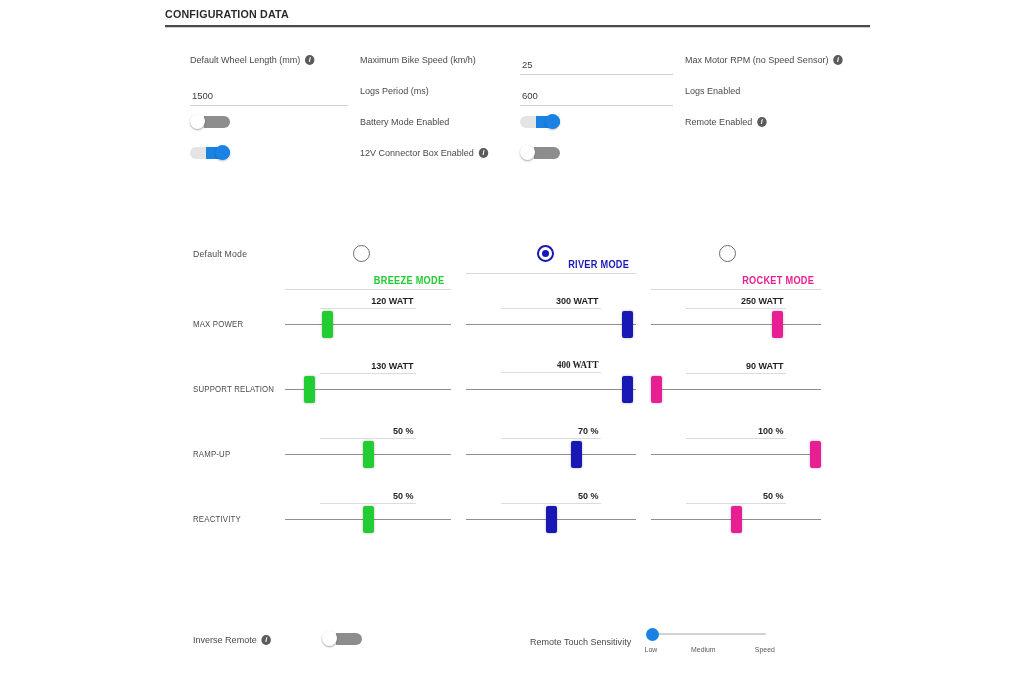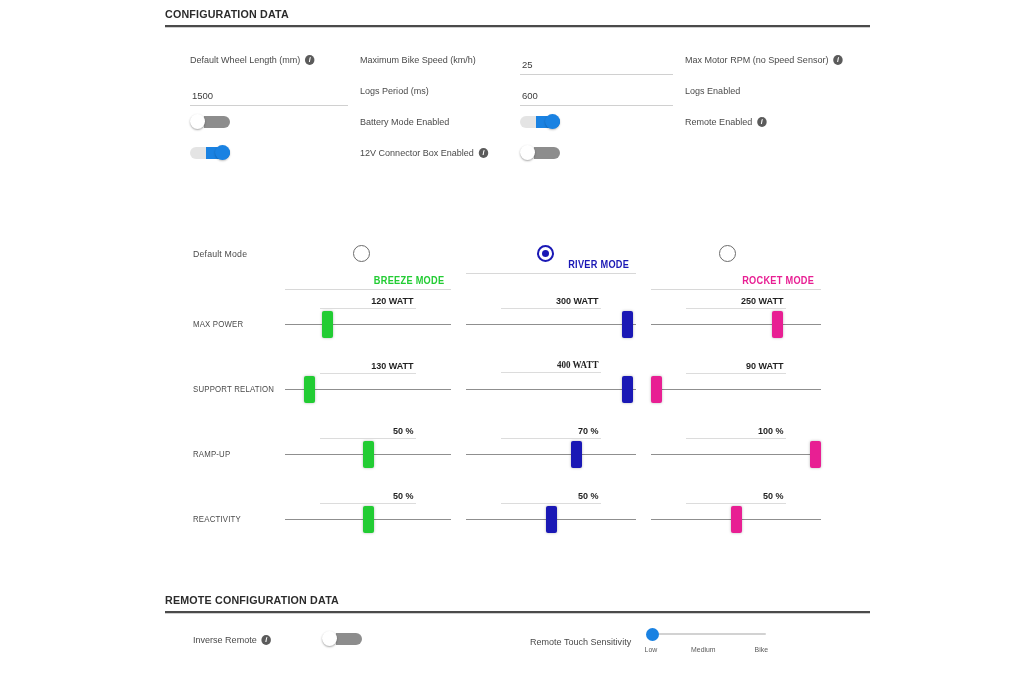--- a/index.html
+++ b/index.html
@@ -282,38 +282,34 @@
         <div class="val-rule"></div>
       </div>
       <div class="track-line" style="left: 651px; top: 519px; width: 170px;"></div>
       <div class="thumb" style="background: rgb(232, 31, 147); left: 730.5px; top: 506px;"></div>
       <div class="val-wrap" style="left: 686px; top: 490px; width: 100px;">
         <div class="val-text">50 %</div>
         <div class="val-rule"></div>
       </div>
     </div>
 
-  <div class="section" style="top:594px;">
-    <div class="sec-title">REMOTE CONFIGURATION DATA</div>
-    <div class="sec-rule"></div>
-  </div>
 
   <div class="rc-label" style="left:193px; top:634px;">
     <span>Inverse Remote</span>
     <span class="info-icon">i</span>
   </div>
   <div id="inverse-remote-switch-slot" style="position:absolute; left:322px; top:631px;">
       <div class="switch off">
         <div class="track"></div>
         <div class="knob"></div>
       </div>
     </div>
 
   <div class="rc-label" style="left:530px; top:636px;">Remote Touch Sensitivity</div>
   <div class="ts-track" style="left:648px; top:633px; width:118px;"></div>
   <div class="ts-thumb" id="ts-thumb" style="left:646px; top:628px;"></div>
   <div id="ts-ticks">
       <div class="ts-tick" style="left: 644px; top: 645px;">Low</div>
       <div class="ts-tick" style="left: 690px; top: 645px;">Medium</div>
-      <div class="ts-tick" style="left: 754px; top: 645px;">Bike</div>
+      <div class="ts-tick" style="left: 754px; top: 645px;">Speed</div>
     </div>
 
 </div>
 
 </body></html>

